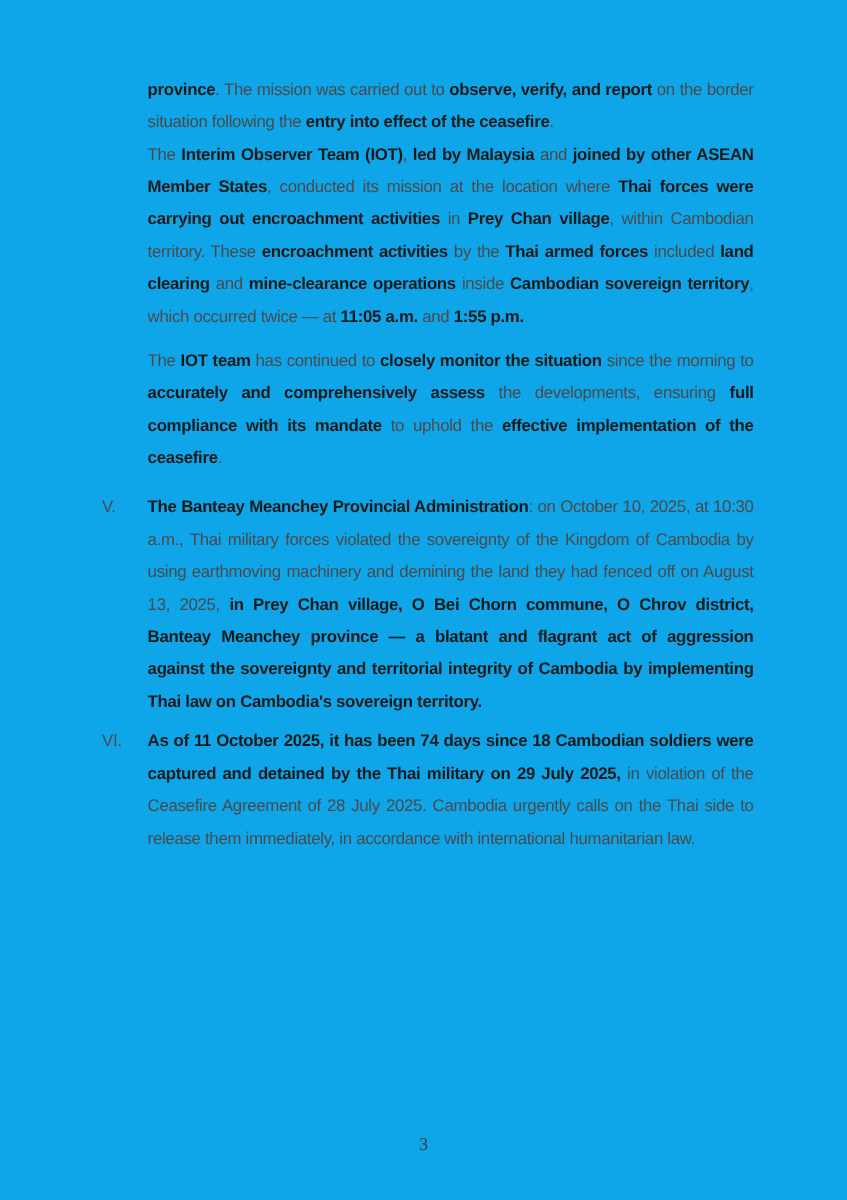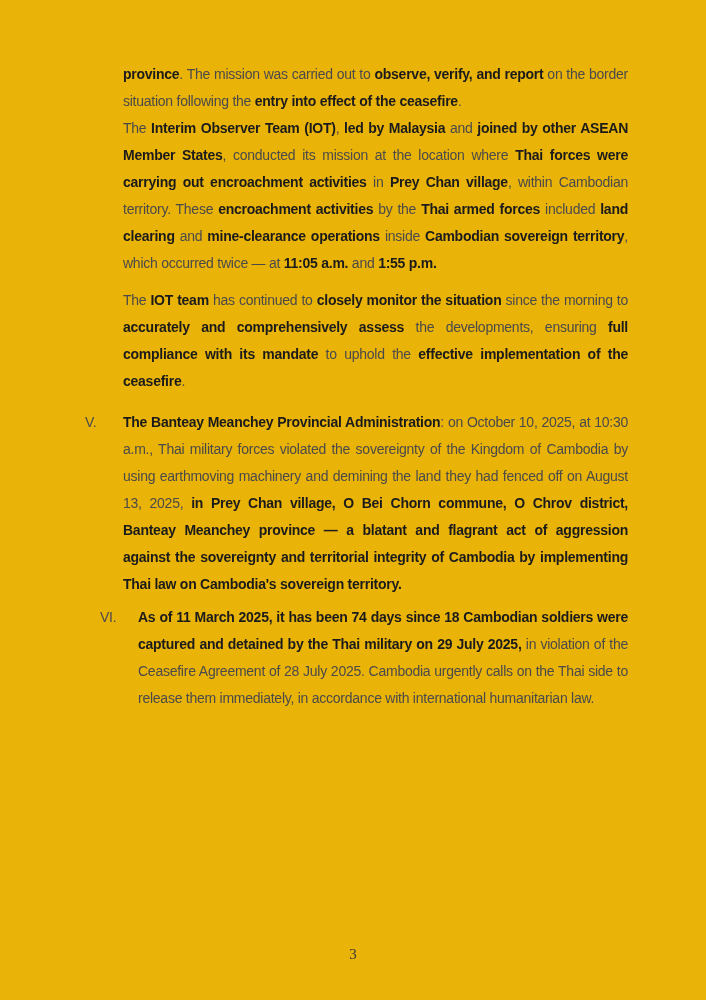--- a/index.html
+++ b/index.html
@@ -4,39 +4,39 @@
 <style>
   html, body {
     margin: 0;
     padding: 0;
     background: #ffffff;
   }
   .page {
     position: relative;
     width: 706px;
     height: 1000px;
-    background: #eab308;
+    background: #0ea5e9;
     font-family: "Liberation Sans", sans-serif;
     overflow: hidden;
   }
   .content {
     position: absolute;
     left: 85px;
     top: 61px;
     width: 543px;
   }
   .para {
     margin: 0 0 0 38px;
     text-align: justify;
     font-size: 14px;
     line-height: 27px;
     letter-spacing: -0.25px;
     color: #4a4a4a;
   }
-  .gap-sm { margin-top: 6px; margin-left: 15px; }
+  .gap-sm { margin-top: 6px; }
   .gap-md { margin-top: 10px; }
   .gap-lg { margin-top: 14px; }
   .b {
     font-weight: 700;
     color: #1b1b1b;
   }
   .bi {
     font-weight: 700;
     color: #1b1b1b;
   }
@@ -85,20 +85,20 @@
     <div class="item gap-lg">
       <span class="marker">V.</span>
       <div class="para">
         <span class="b">The Banteay Meanchey Provincial Administration</span><span>: on October 10, 2025, at 10:30 a.m., Thai military forces violated the sovereignty of the Kingdom of Cambodia by using earthmoving machinery and demining the land they had fenced off on August 13, 2025, </span><span class="bi">in Prey Chan village, O Bei Chorn commune, O Chrov district, Banteay Meanchey province — a blatant and flagrant act of aggression against the sovereignty and territorial integrity of Cambodia by implementing Thai law on Cambodia's sovereign territory.</span>
       </div>
     </div>
 
     <div class="item gap-sm">
       <span class="marker">VI.</span>
       <div class="para">
-        <span class="b">As of 11 March 2025, it has been 74 days since 18 Cambodian soldiers were captured and detained by the Thai military on 29 July 2025,</span><span> in violation of the Ceasefire Agreement of 28 July 2025. Cambodia urgently calls on the Thai side to release them immediately, in accordance with international humanitarian law.</span>
+        <span class="b">As of 11 October 2025, it has been 74 days since 18 Cambodian soldiers were captured and detained by the Thai military on 29 July 2025,</span><span> in violation of the Ceasefire Agreement of 28 July 2025. Cambodia urgently calls on the Thai side to release them immediately, in accordance with international humanitarian law.</span>
       </div>
     </div>
 
   </div>
 
   <div class="pageno">3</div>
 </div>
 
 </body></html>

